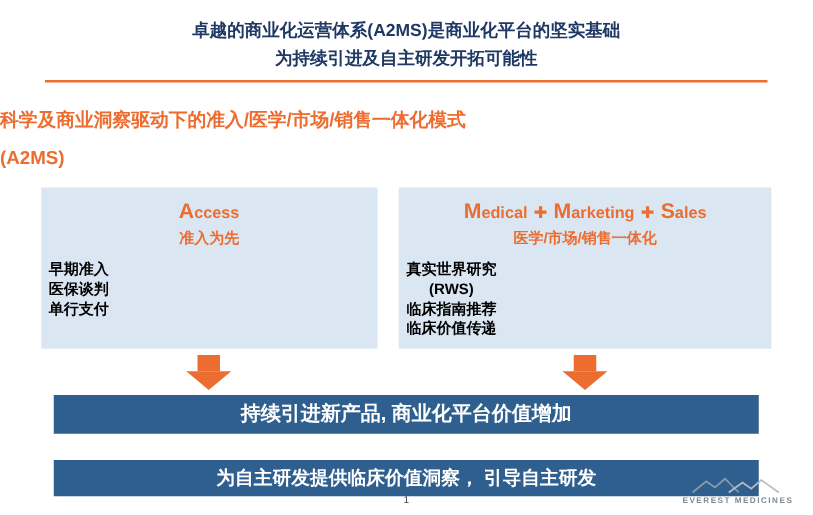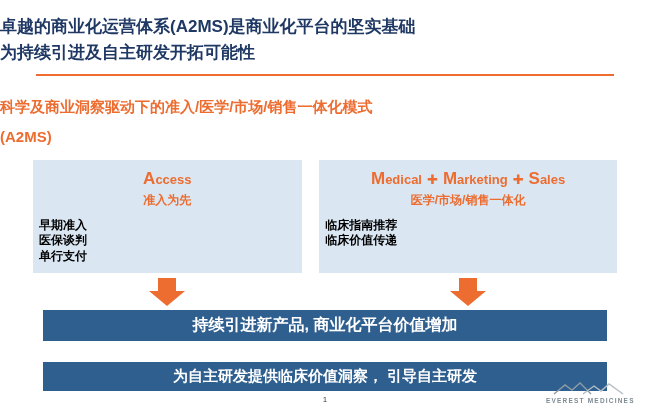--- a/index.html
+++ b/index.html
@@ -10,24 +10,24 @@
   }
   .slide {
     position: relative;
     width: 650px; height: 412px;
     background: #ffffff;
     padding-top: 14px;
   }
 
   
   .title {
-    text-align: left;
+    text-align: center;
     color: var(--navy, #1F3864);
     font-weight: bold;
-    font-size: 17px;
+    font-size: 14px;
     line-height: 1.55;
   }
   .title .t-em { font-weight: 800; }
   .divider {
     width: 578px;
     height: 2px;
     margin: 7px auto 0 auto;
     background: var(--orange, #ED6C2F);
   }
 
@@ -171,20 +171,21 @@
         <span class="item">早期准入</span>
         <span class="item">医保谈判</span>
         <span class="item">单行支付</span>
       </div>
     </div>
 
     <div class="box box-right">
       <div class="box-heading"><span><span class="initial">M</span><span>edical</span></span><span class="plus">✚</span><span><span class="initial">M</span><span>arketing</span></span><span class="plus">✚</span><span><span class="initial">S</span><span>ales</span></span></div>
       <div class="tagline">医学/市场/销售一体化</div>
       <div class="items">
+        <span class="item"><span>真实世界研究</span><span class="sub">(RWS)</span></span>
         <span class="item"><span>临床指南推荐</span></span>
         <span class="item"><span>临床价值传递</span></span>
       </div>
     </div>
 
   </div>
 
   <div class="arrows">
     <div class="arrow-col left">
         <div class="arrow"></div>

